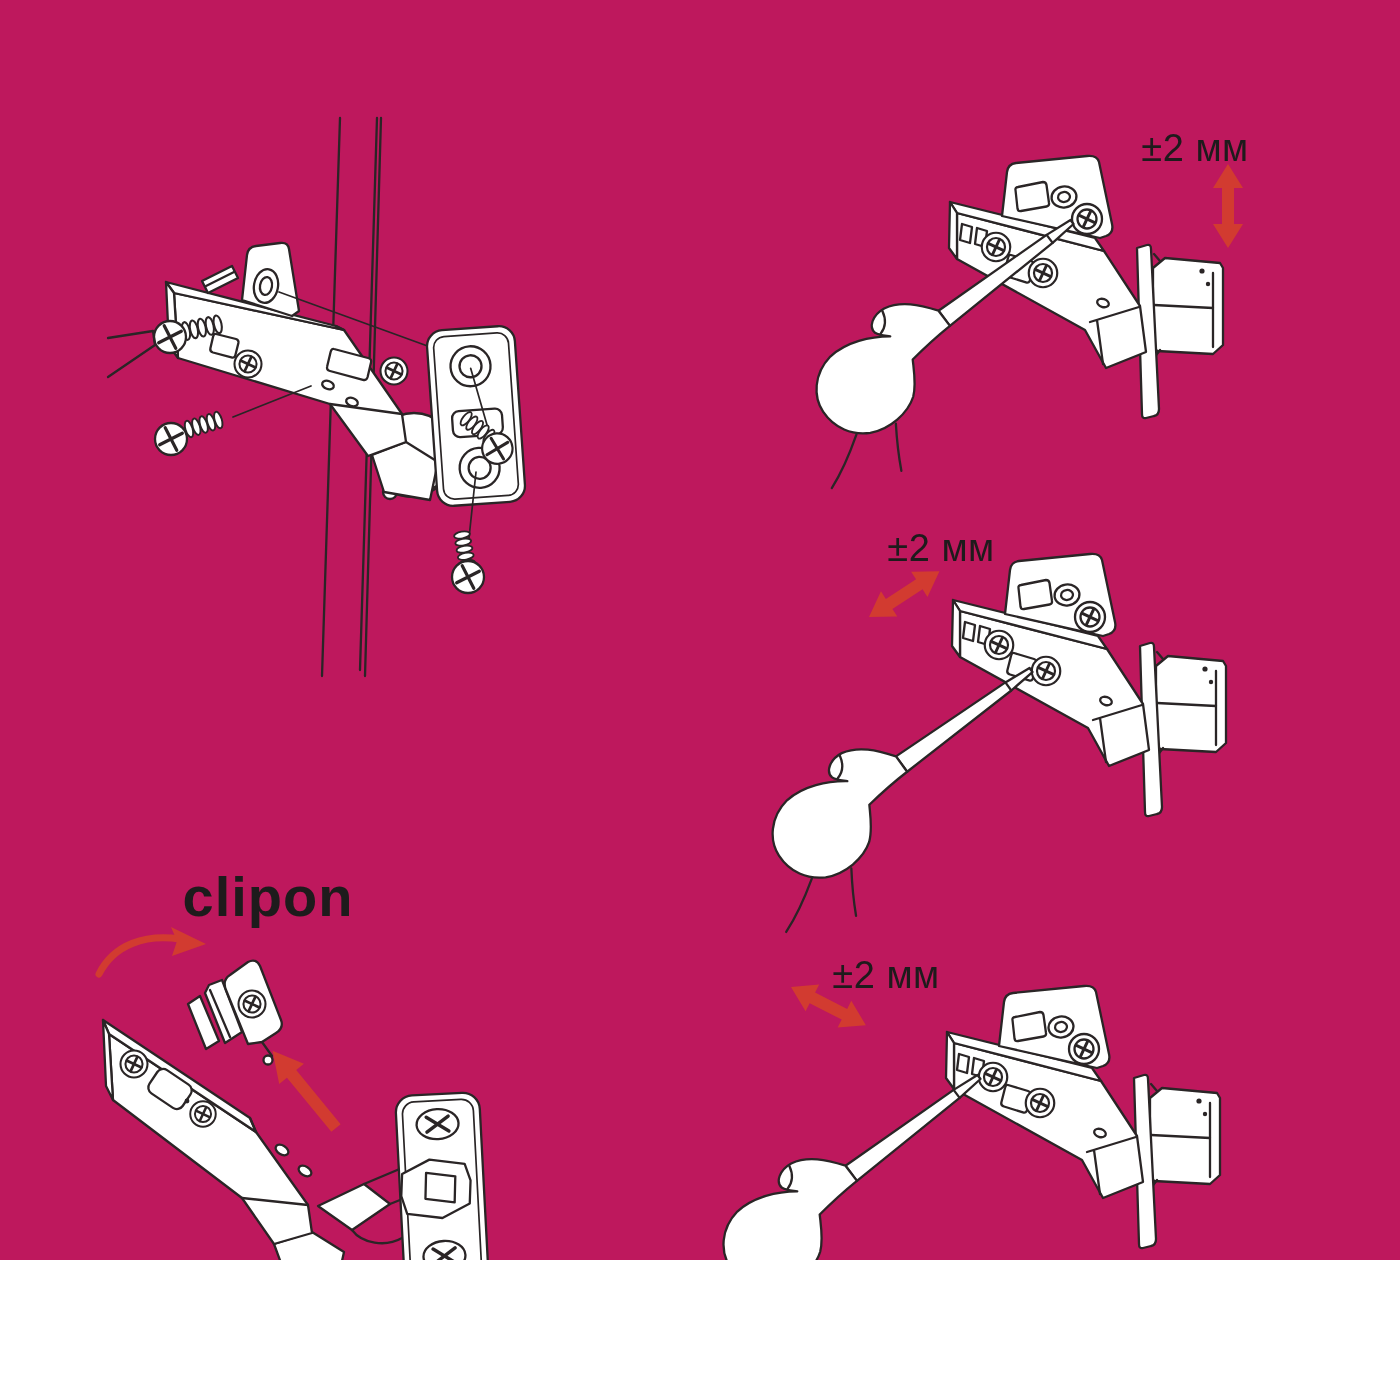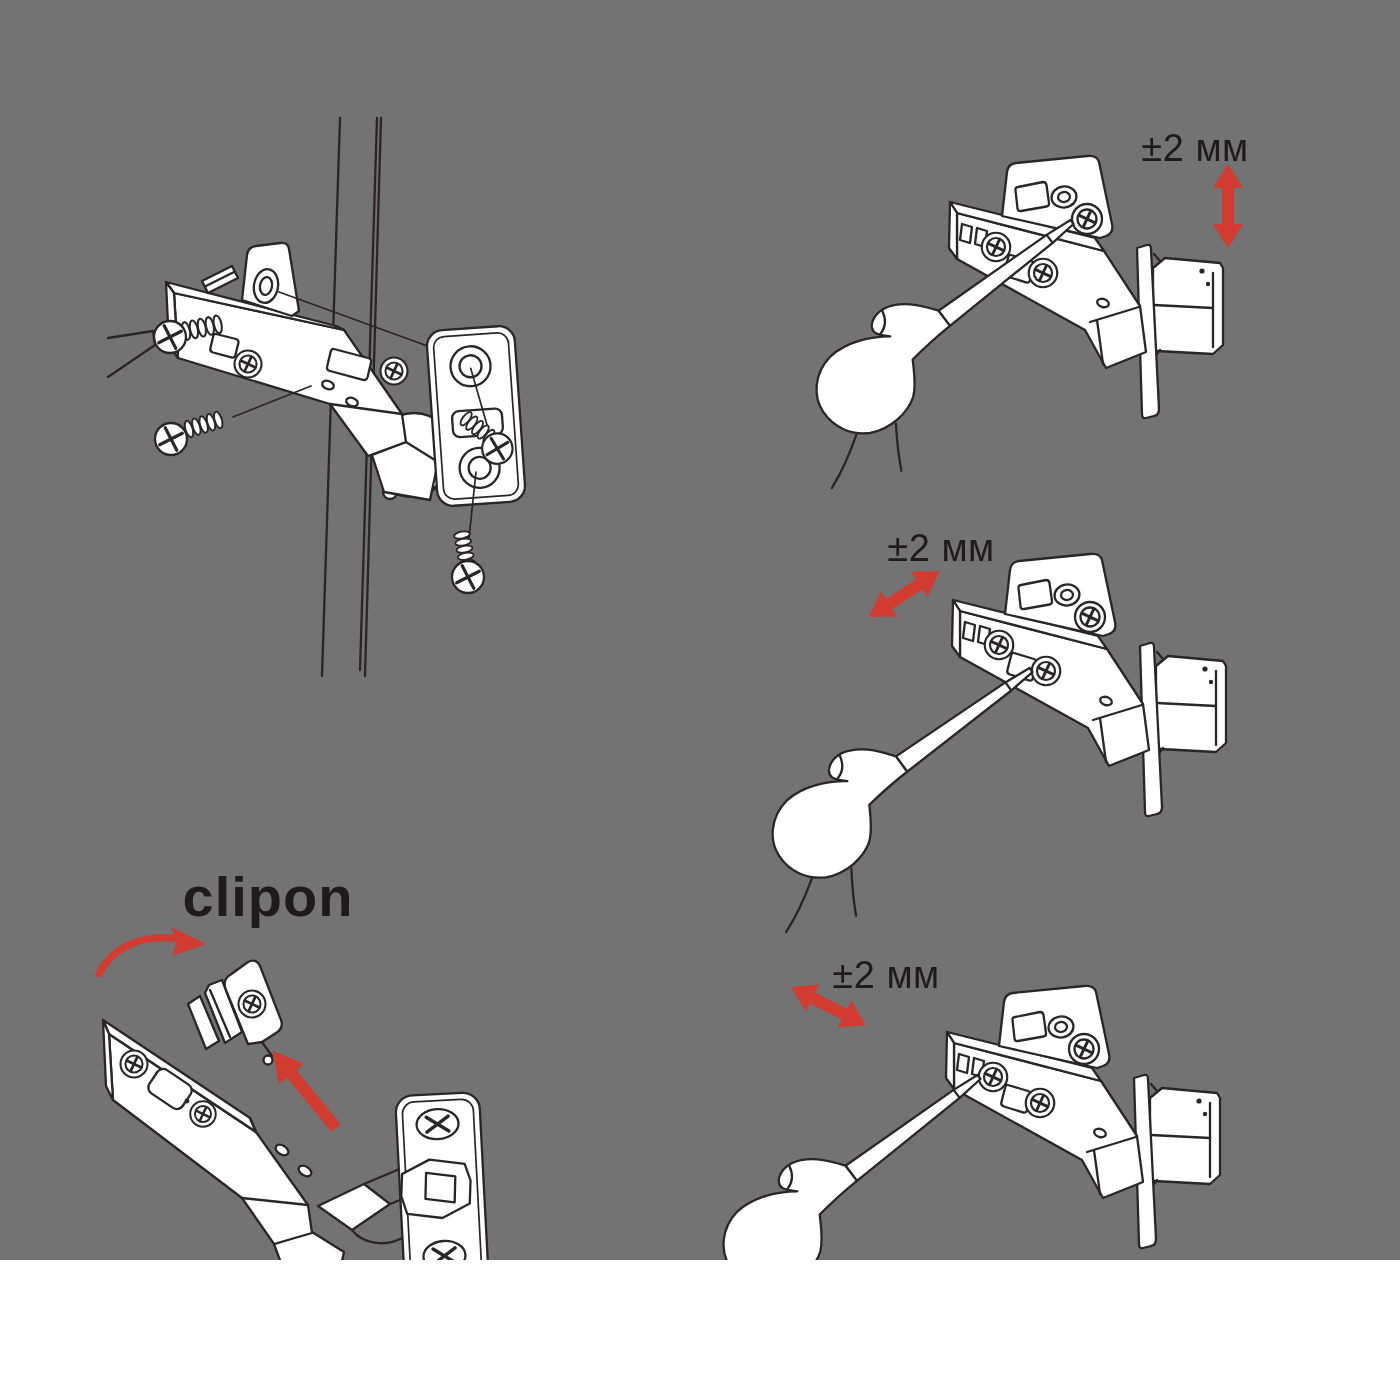--- a/index.html
+++ b/index.html
@@ -1,16 +1,16 @@
 <!DOCTYPE html>
 <html><head>
 <meta charset="utf-8">
 <style>
   html,body{margin:0;padding:0;background:#ffffff;}
-  .stage{position:relative;width:1400px;height:1260px;background:#737373;overflow:hidden;
+  .stage{position:relative;width:1400px;height:1260px;background:#be185d;overflow:hidden;
          font-family:"Liberation Sans", sans-serif;}
   svg{display:block}
   text.adj-label{font-family:"Liberation Sans", sans-serif;font-size:38px;font-weight:500;
        fill:#1e1b1c;letter-spacing:.5px;}
   text.clip-label{font-family:"Liberation Sans", sans-serif;font-size:56px;font-weight:700;
        fill:#1e1b1c;letter-spacing:1px;}
 </style>
 </head>
 <body>
 

